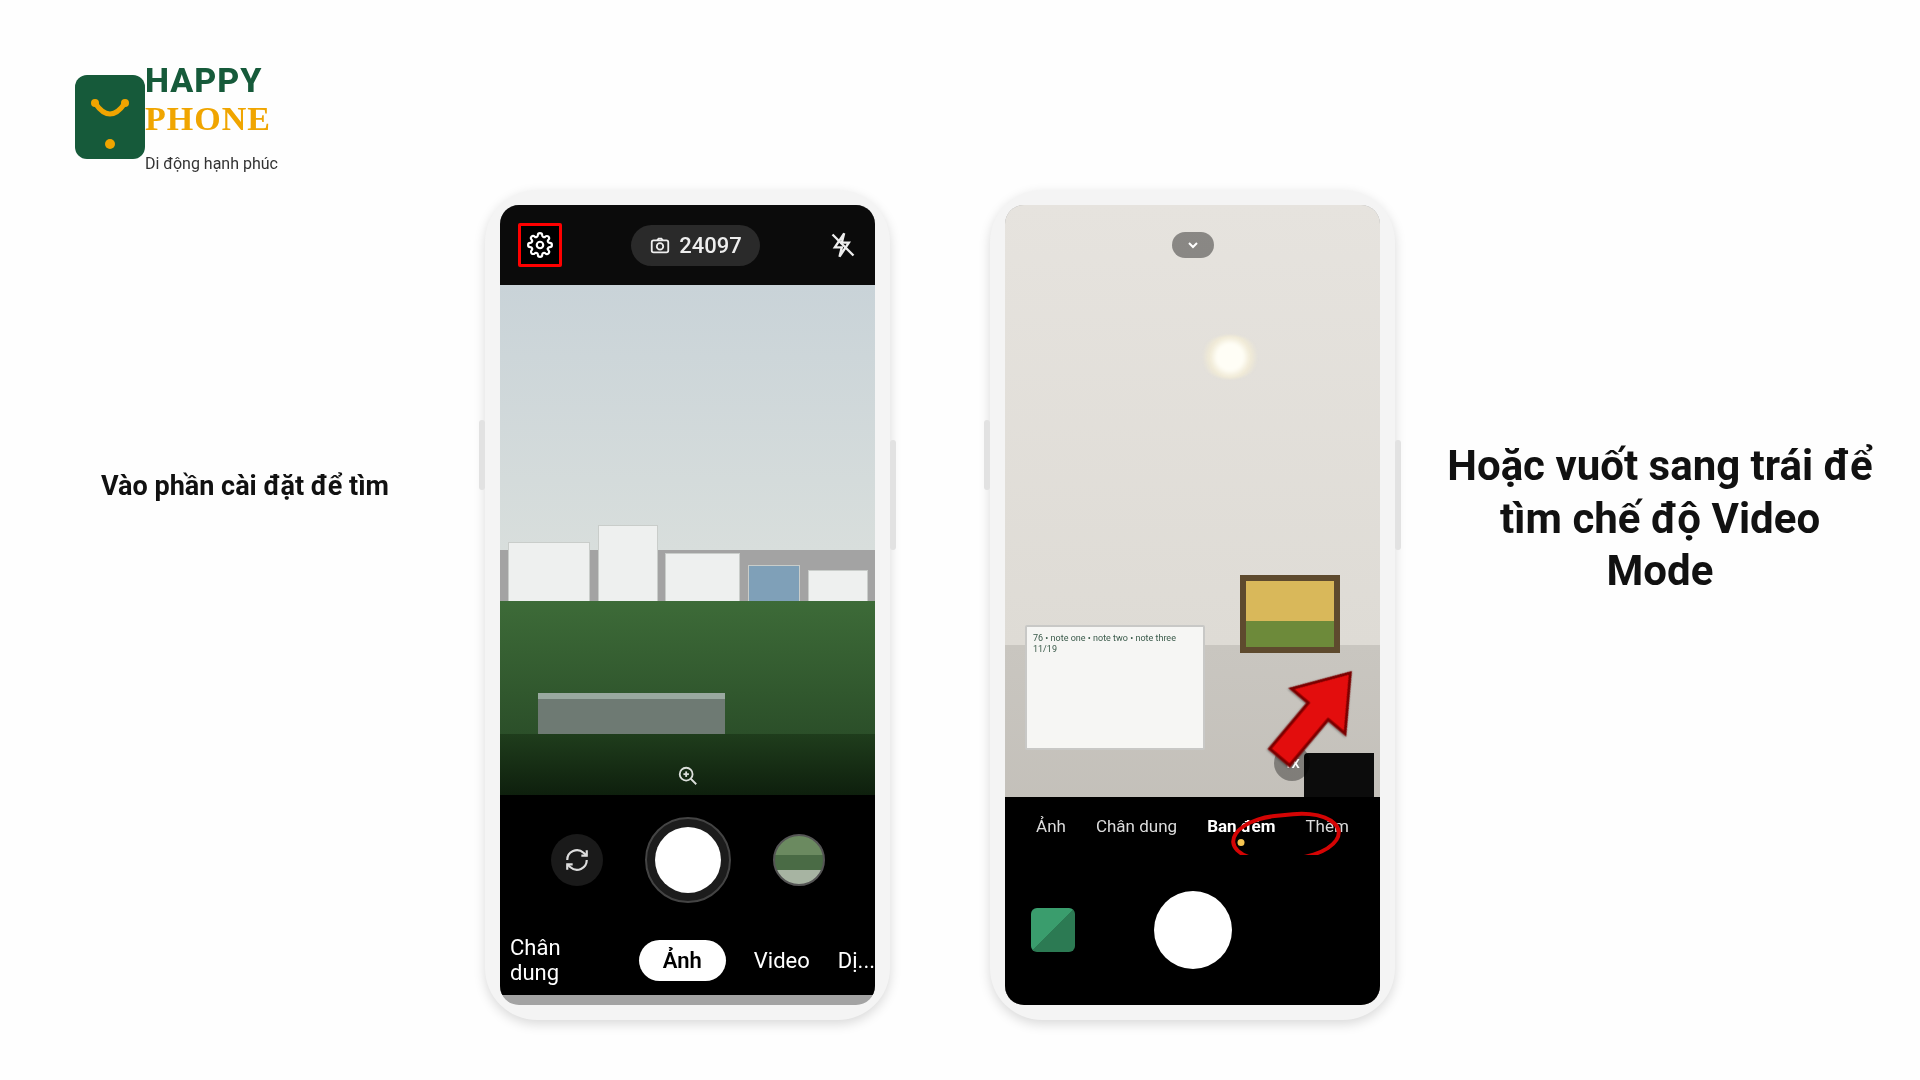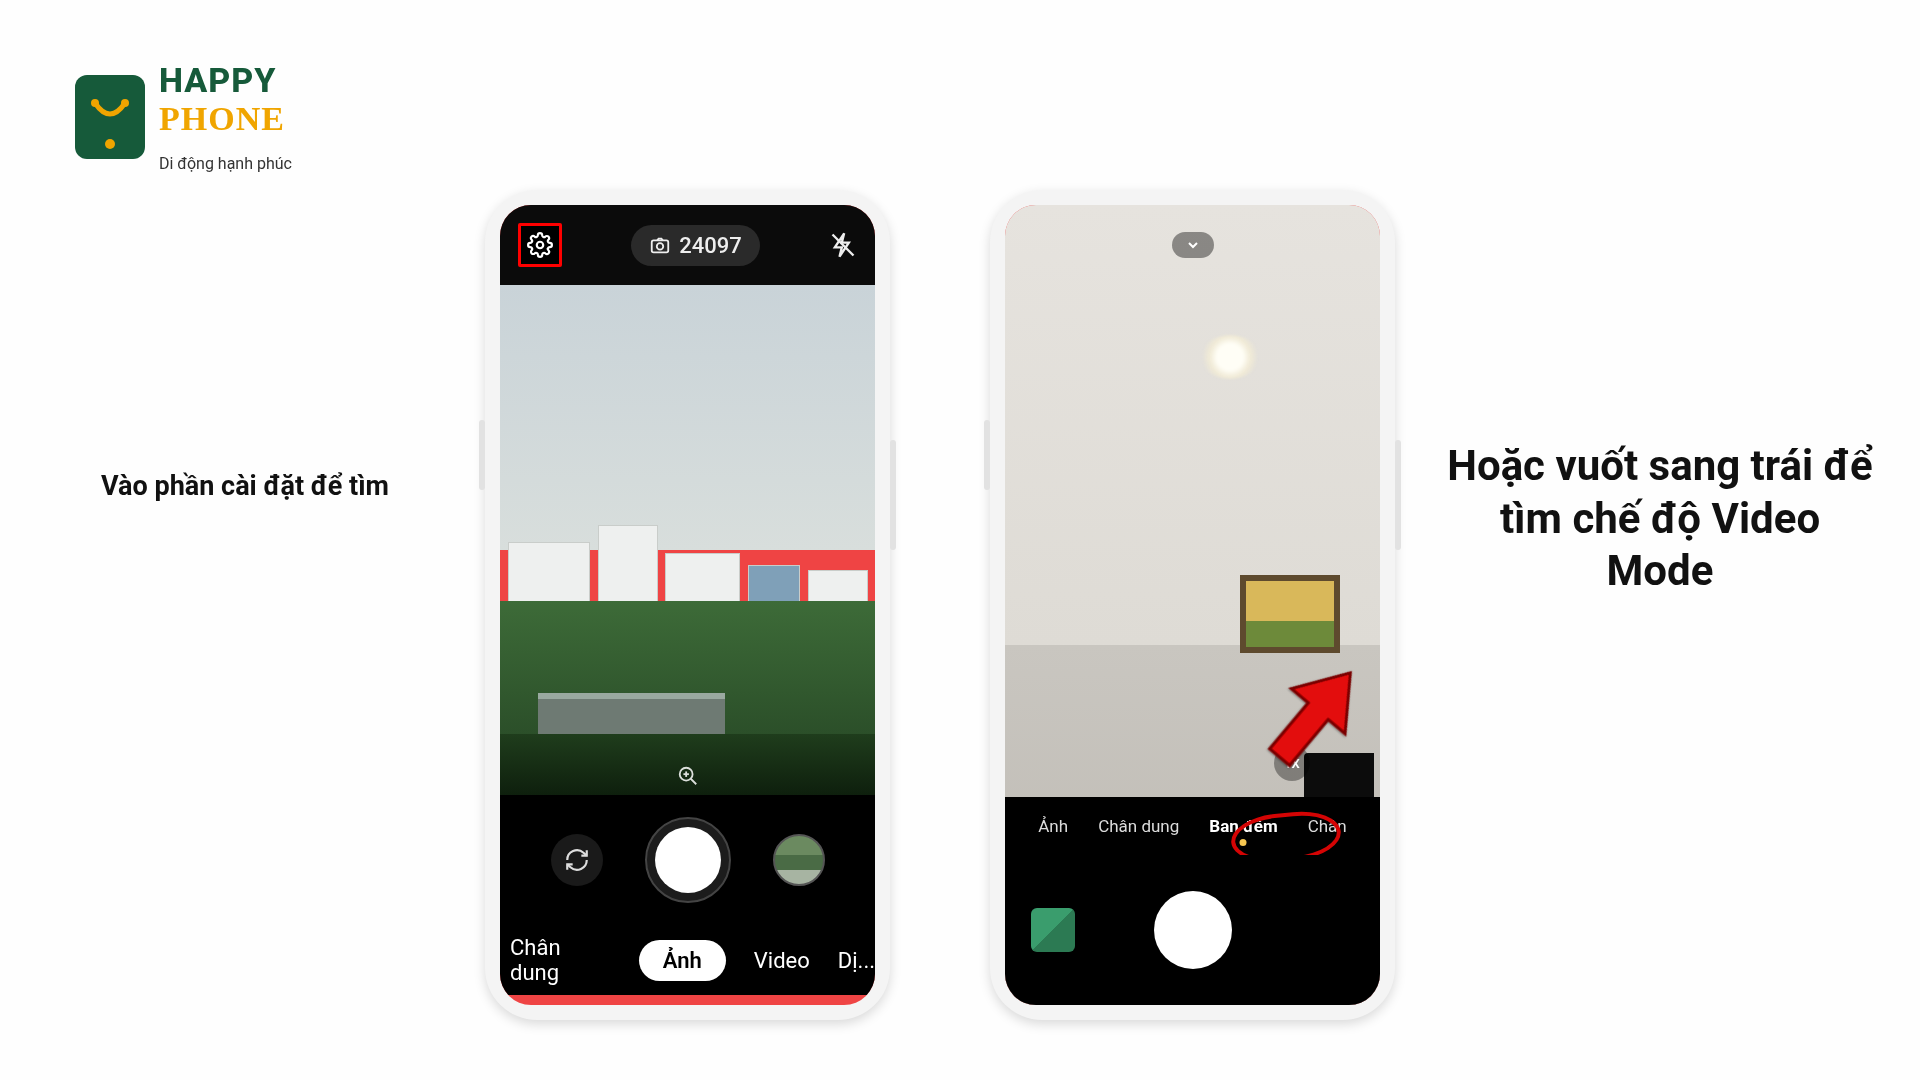--- a/index.html
+++ b/index.html
@@ -11,21 +11,20 @@
     position: relative;
     overflow: hidden;
   }
 
   
   .logo {
     position: absolute;
     top: 60px; left: 75px;
     display: flex;
     align-items: center;
-    gap: 14px;
   }
   .logo-mark {
     width: 70px; height: 84px;
     background: #165a3a;
     border-radius: 12px;
     position: relative;
     display: flex;
     align-items: center;
     justify-content: center;
   }
@@ -62,21 +61,21 @@
   .phone-right{ top:190px; left:990px; }
   .phone::before, .phone::after {
     content:""; position:absolute; background:#e2e2e2; border-radius:4px;
   }
   
   .phone::before { left:-6px; top:230px; width:6px; height:70px; }
   .phone::after  { right:-6px; top:250px; width:6px; height:110px; }
 
   .screen {
     position:absolute; inset:15px;
-    background:#ef4444; border-radius:31px;
+    background:#a3a3a3; border-radius:19px;
     overflow:hidden;
   }
 
   
   .p1-top {
     height:80px; background:#0b0b0b; display:flex; align-items:center; justify-content:space-between;
     padding:0 18px;
   }
   .gear-box { width:44px;height:44px; border:3px solid #ff0000; background:#000; display:flex;align-items:center;justify-content:center; border-radius:2px;}
   .gear-box svg { stroke:#fff; }
@@ -268,39 +267,44 @@
     </div>
 
   </div>
 </div>
 
 <div class="phone phone-right">
   <div class="screen">
 
     <div class="p2-view">
       <div class="ceiling-light"></div>
+      <div class="whiteboard">76
+• note one
+• note two
+• note three
+11/19</div>
       <div class="picture"></div>
       <div class="monitor-edge"></div>
 
       <div class="p2-top" style="position:absolute;top:10px;left:0;right:0;">
         <div class="chev-pill">
           <svg width="16" height="16" viewBox="0 0 24 24" fill="none" stroke="#fff" stroke-width="3">
             <polyline points="6 9 12 15 18 9"></polyline>
           </svg>
         </div>
       </div>
 
       <div class="zoom-1x">1X</div>
     </div>
 
     <div class="p2-modes">
       <span>Ảnh</span>
       <span>Chân dung</span>
       <span class="active">Ban đêm</span>
-      <span>Chân</span>
+      <span>Thêm</span>
     </div>
 
     <div class="red-circle"></div>
 
     <div class="p2-bottom">
       <div class="p2-gallery"></div>
       <div class="p2-shutter"></div>
     </div>
 
   </div>

